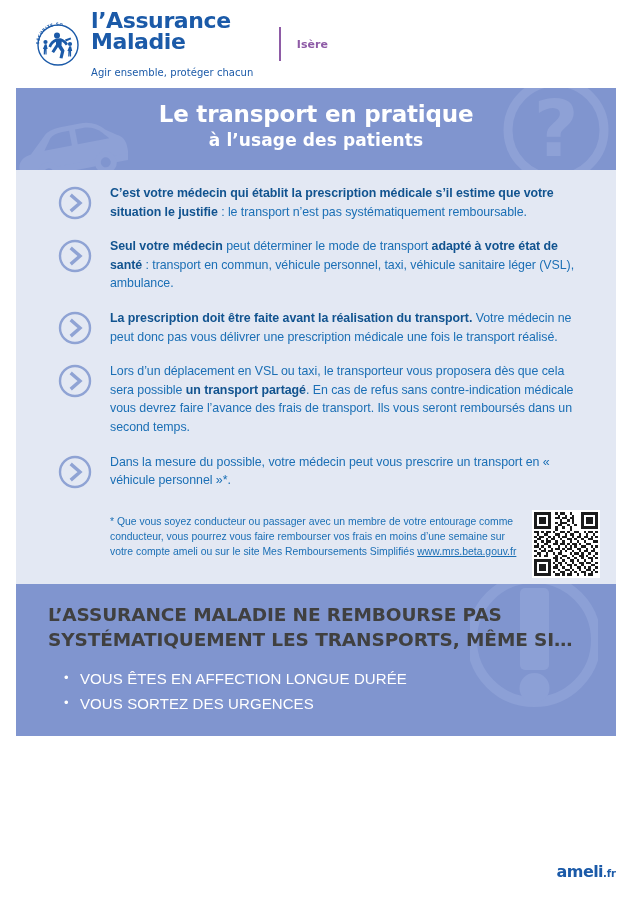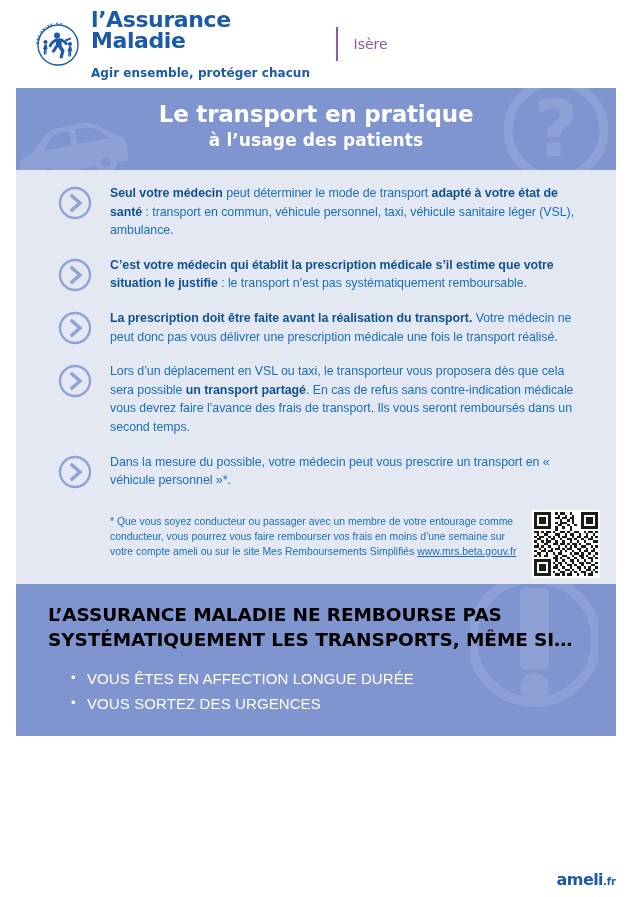--- a/index.html
+++ b/index.html
@@ -38,37 +38,37 @@
   .logo-line1, .logo-line2 {
     font-family: "DejaVu Sans", sans-serif;
     font-weight: bold;
     color: #1b5aa8;
     font-size: 22px;
     line-height: 21px;
     letter-spacing: -0.4px;
   }
   .logo-tagline {
     font-family: "DejaVu Sans", sans-serif;
-    font-weight: bold;
+    font-weight: normal;
     color: #1b5aa8;
-    font-size: 12px;
+    font-size: 10px;
     letter-spacing: 0.05px;
     margin-top: 15px;
   }
   .logo-divider {
     width: 1.5px;
     height: 34px;
     background: #8e5ba6;
     margin: 0 16px 0 26px;
   }
   .region-label {
     font-family: "DejaVu Sans", sans-serif;
     color: #8e5ba6;
-    font-size: 14px;
-    font-weight: normal;
+    font-size: 11px;
+    font-weight: bold;
   }
 
   
   .card {
     position: absolute;
     left: 16px;
     top: 88px;
     width: 600px;
     background: #e3e8f3;
   }
@@ -185,31 +185,31 @@
     position: absolute;
     right: 18px;
     top: -22px;
     width: 128px;
     height: 190px;
   }
   .bottom-head {
     position: relative;
     z-index: 2;
     font-family: "DejaVu Sans", sans-serif;
-    color: #000000;
+    color: #404040;
     font-size: 18.5px;
     font-weight: bold;
     line-height: 25px;
     padding: 0 30px 0 32px;
     letter-spacing: -0.1px;
   }
   .bottom-list {
     position: relative;
     z-index: 2;
-    margin: 14px 0 0 13px;
+    margin: 14px 0 0 6px;
     padding: 0 0 0 42px;
     list-style: none;
   }
   .bottom-list li {
     font-family: "Liberation Sans", sans-serif;
     color: #ffffff;
     font-size: 15px;
     line-height: 25px;
     letter-spacing: 0.1px;
     position: relative;
@@ -221,21 +221,21 @@
     left: 0;
     top: -1px;
     font-size: 13px;
   }
 
   
   .footer {
     position: absolute;
     left: 0;
     right: 0;
-    bottom: 0;
+    bottom: 8px;
     height: 40px;
   }
   .ameli {
     position: absolute;
     right: 16px;
     bottom: 8px;
     font-family: "DejaVu Sans", sans-serif;
     font-size: 16px;
     font-weight: bold;
     color: #1b5aa8;
@@ -320,31 +320,31 @@
 
   <div class="body-area">
 
     <div class="item">
       <div class="item-icon">
         <svg viewBox="0 0 34 34" width="34" height="34" aria-hidden="true">
           <circle cx="17" cy="17" r="15" fill="none" stroke="#8fa3d4" stroke-width="2.4"></circle>
           <path d="M14 10 L22 17 L14 24" fill="none" stroke="#8fa3d4" stroke-width="3.4" stroke-linecap="square" stroke-linejoin="miter"></path>
         </svg>
       </div>
-      <div class="item-text"><b>Seul votre médecin</b><span> peut déterminer le mode de transport </span><b>adapté à votre état de santé</b><span> : transport en commun, véhicule personnel, taxi, véhicule sanitaire léger (VSL), ambulance.</span></div>
+      <div class="item-text"><b>C’est votre médecin qui établit la prescription médicale s’il estime que votre situation le justifie</b><span> : le transport n’est pas systématiquement remboursable.</span></div>
     </div>
 
     <div class="item">
       <div class="item-icon">
         <svg viewBox="0 0 34 34" width="34" height="34" aria-hidden="true">
           <circle cx="17" cy="17" r="15" fill="none" stroke="#8fa3d4" stroke-width="2.4"></circle>
           <path d="M14 10 L22 17 L14 24" fill="none" stroke="#8fa3d4" stroke-width="3.4" stroke-linecap="square" stroke-linejoin="miter"></path>
         </svg>
       </div>
-      <div class="item-text"><b>C’est votre médecin qui établit la prescription médicale s’il estime que votre situation le justifie</b><span> : le transport n’est pas systématiquement remboursable.</span></div>
+      <div class="item-text"><b>Seul votre médecin</b><span> peut déterminer le mode de transport </span><b>adapté à votre état de santé</b><span> : transport en commun, véhicule personnel, taxi, véhicule sanitaire léger (VSL), ambulance.</span></div>
     </div>
 
     <div class="item">
       <div class="item-icon">
         <svg viewBox="0 0 34 34" width="34" height="34" aria-hidden="true">
           <circle cx="17" cy="17" r="15" fill="none" stroke="#8fa3d4" stroke-width="2.4"></circle>
           <path d="M14 10 L22 17 L14 24" fill="none" stroke="#8fa3d4" stroke-width="3.4" stroke-linecap="square" stroke-linejoin="miter"></path>
         </svg>
       </div>
       <div class="item-text"><b>La prescription doit être faite avant la réalisation du transport.</b><span> Votre médecin ne peut donc pas vous délivrer une prescription médicale une fois le transport réalisé.</span></div>

